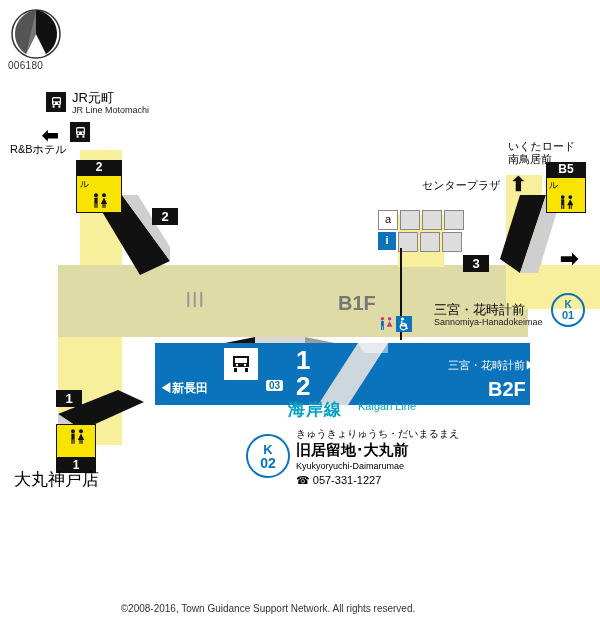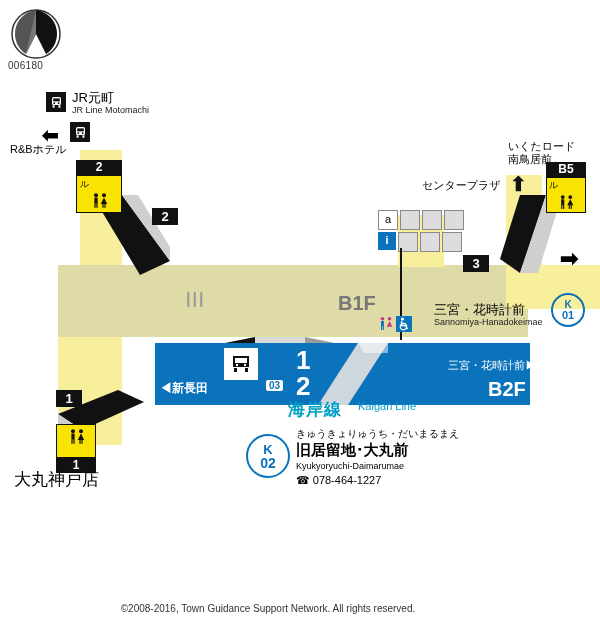--- a/index.html
+++ b/index.html
@@ -294,17 +294,17 @@
   <div class="abs" id="kaigan-en" style="left:358px;top:400px;">Kaigan Line</div>
 
   <div class="abs circ" style="left:246px;top:434px;width:44px;height:44px;">
     <span style="font-size:13px;line-height:13px;">K</span>
     <span style="font-size:14px;line-height:14px;">02</span>
   </div>
 
   <div class="abs" style="left:296px;top:427px;font-size:10px;">きゅうきょりゅうち・だいまるまえ</div>
   <div class="abs station-ttl-jp" style="left:296px;top:441px;">旧居留地･大丸前</div>
   <div class="abs station-ttl-en" style="left:296px;top:461px;">Kyukyoryuchi-Daimarumae</div>
-  <div class="abs" style="left:296px;top:474px;font-size:11px;">☎ 078-464-1227</div>
+  <div class="abs" style="left:296px;top:474px;font-size:11px;">☎ 057-331-1227</div>
 
   <div class="abs" id="footer">©2008-2016, Town Guidance Support Network. All rights reserved.</div>
 
 </div>
 
 </body></html>

